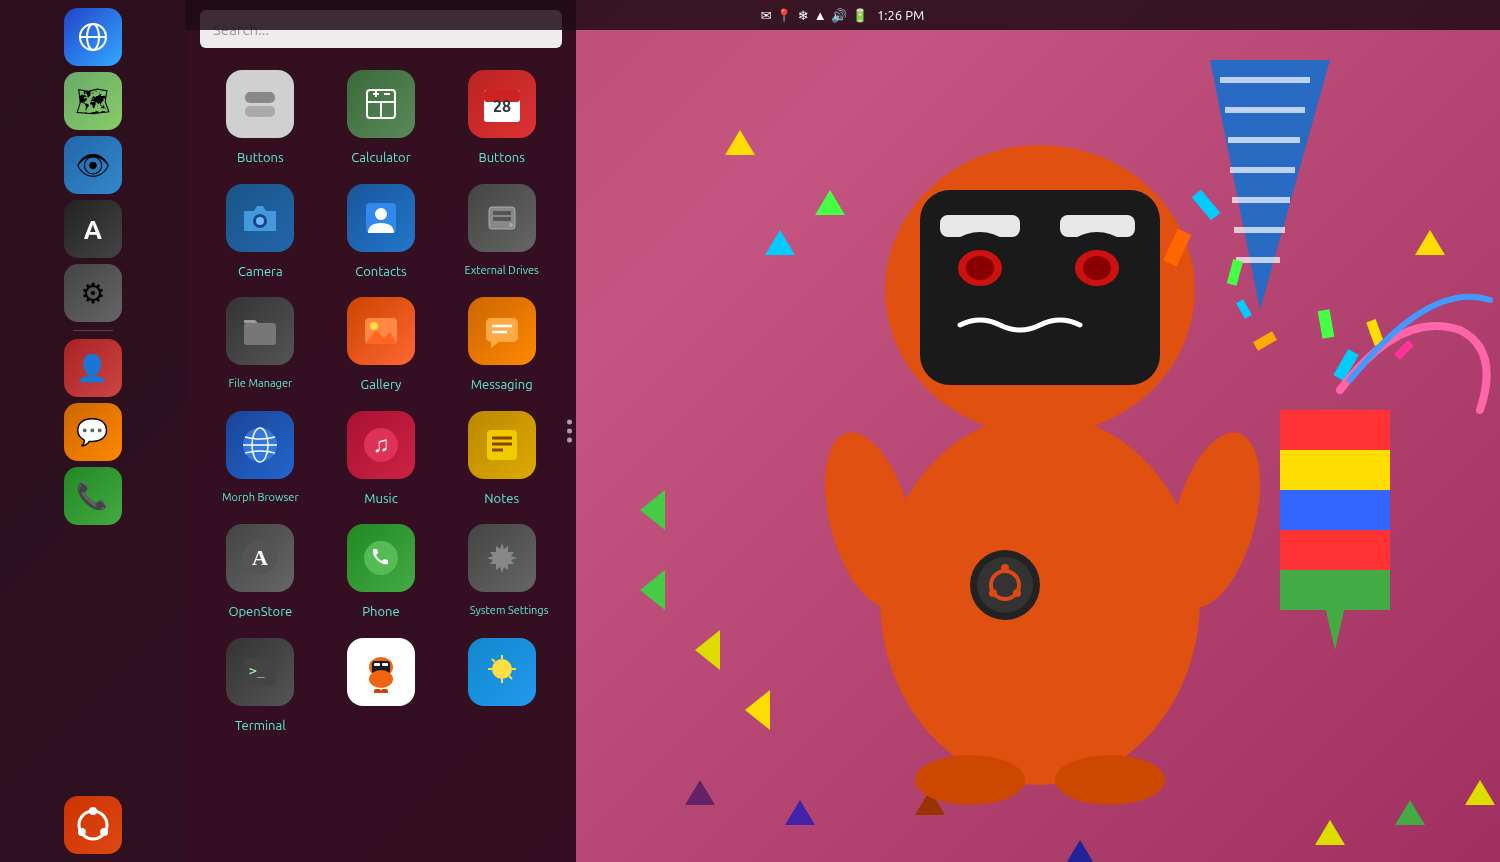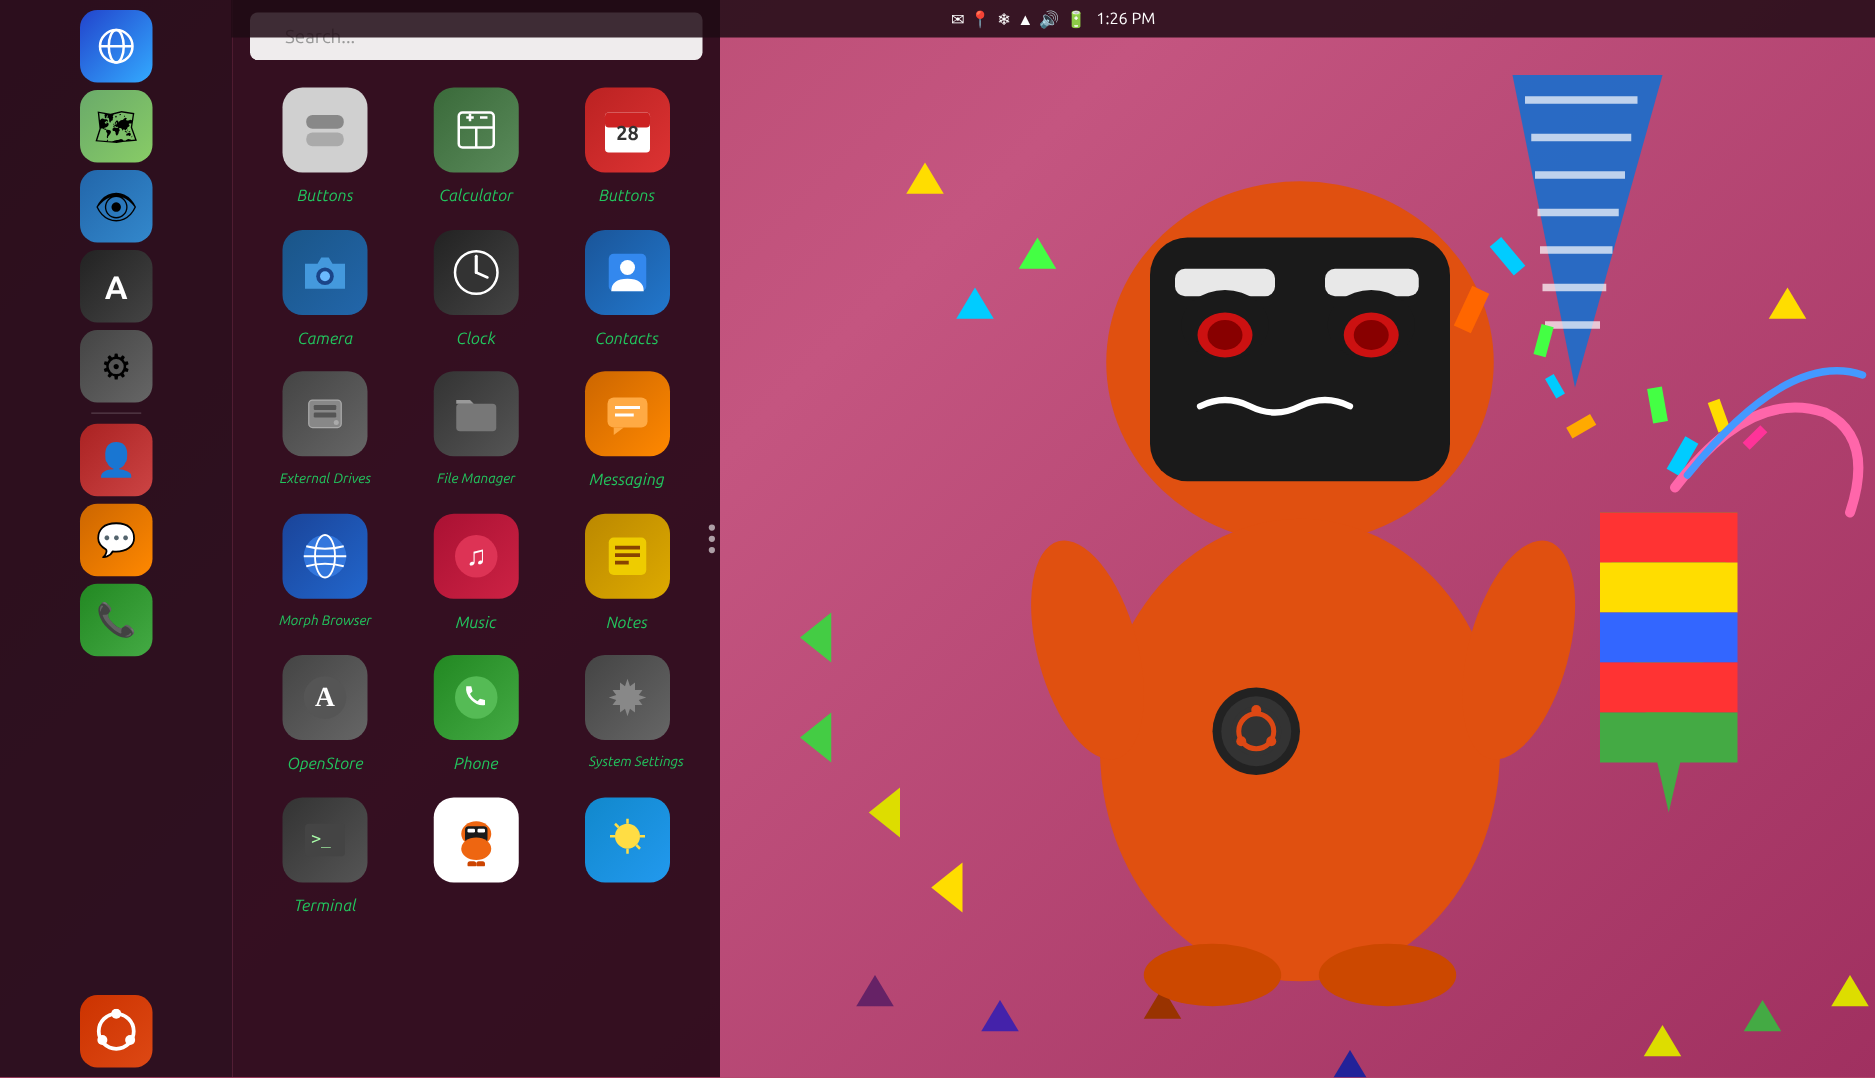--- a/index.html
+++ b/index.html
@@ -84,21 +84,21 @@
       bottom: 0;
       background: rgba(40, 10, 25, 0.92);
       z-index: 10;
       display: flex;
       flex-direction: column;
     }
     .search-bar {
       margin: 10px 14px 6px 14px;
       background: rgba(255,255,255,0.92);
       border-radius: 6px;
-      padding: 10px 28px;
+      padding: 10px 13px;
       font-size: 16px;
       color: #888;
       flex-shrink: 0;
     }
     .apps-grid {
       flex: 1;
       overflow-y: auto;
       padding: 6px 14px 10px 14px;
       display: grid;
       grid-template-columns: repeat(3, 1fr);
@@ -119,24 +119,23 @@
       border-radius: 16px;
       display: flex;
       align-items: center;
       justify-content: center;
       font-size: 32px;
       margin-bottom: 12px;
       flex-shrink: 0;
     }
     .app-label {
       font-size: 13px;
-      color: #22c55e;
+      color: #5eead4;
       text-align: center;
       line-height: 1.2;
-      font-style: italic;
     }
 
     
     .more-dots {
       position: absolute;
       right: 4px;
       top: 50%;
       transform: translateY(-50%);
       display: flex;
       flex-direction: column;
@@ -359,30 +358,20 @@
       <div class="app-icon" style="background: linear-gradient(135deg, #1a5588, #2266aa);">
         <svg width="42" height="42" viewBox="0 0 42 42">
           <path d="M 5 14 L 5 34 L 37 34 L 37 14 L 27 14 L 24 9 L 18 9 L 15 14 Z" fill="#4499dd"></path>
           <circle cx="21" cy="24" r="7" fill="#1a4488"></circle>
           <circle cx="21" cy="24" r="4" fill="#6abaff"></circle>
         </svg>
       </div>
       <span class="app-label">Camera</span>
     </div>
 
-    <div class="app-item">
-      <div class="app-icon" style="background: linear-gradient(135deg, #222, #444);">
-        <svg width="42" height="42" viewBox="0 0 42 42">
-          <circle cx="21" cy="21" r="17" fill="#333" stroke="white" stroke-width="2"></circle>
-          <line x1="21" y1="21" x2="21" y2="8" stroke="white" stroke-width="2.5" stroke-linecap="round"></line>
-          <line x1="21" y1="21" x2="30" y2="25" stroke="white" stroke-width="2" stroke-linecap="round"></line>
-        </svg>
-      </div>
-      <span class="app-label">Clock</span>
-    </div>
 
     <div class="app-item">
       <div class="app-icon" style="background: linear-gradient(135deg, #1a5599, #2277cc);">
         <svg width="42" height="42" viewBox="0 0 42 42">
           <rect x="6" y="6" width="30" height="30" rx="4" fill="#3388ee"></rect>
           <circle cx="21" cy="17" r="6" fill="white"></circle>
           <path d="M 8 36 Q 8 26 21 26 Q 34 26 34 36" fill="white"></path>
         </svg>
       </div>
       <span class="app-label">Contacts</span>
@@ -403,20 +392,30 @@
     <div class="app-item">
       <div class="app-icon" style="background: linear-gradient(135deg, #333, #555);">
         <svg width="42" height="42" viewBox="0 0 42 42">
           <rect x="5" y="13" width="32" height="22" rx="3" fill="#777"></rect>
           <path d="M 5 13 L 5 10 L 16 10 L 19 13 Z" fill="#999"></path>
         </svg>
       </div>
       <span class="app-label" style="font-size:11px;">File Manager</span>
     </div>
 
+    <div class="app-item">
+      <div class="app-icon" style="background: linear-gradient(135deg, #cc4400, #ff6633);">
+        <svg width="42" height="42" viewBox="0 0 42 42">
+          <rect x="5" y="8" width="32" height="26" rx="4" fill="#ff8844"></rect>
+          <circle cx="14" cy="16" r="4" fill="#ffdd44"></circle>
+          <polygon points="5,34 16,20 24,28 30,22 37,34" fill="#ff6622"></polygon>
+        </svg>
+      </div>
+      <span class="app-label">Gallery</span>
+    </div>
 
 
     <div class="app-item">
       <div class="app-icon" style="background: linear-gradient(135deg, #cc6600, #ff8800);">
         <svg width="42" height="42" viewBox="0 0 42 42">
           <rect x="5" y="8" width="32" height="24" rx="5" fill="#ffaa44"></rect>
           <path d="M 10 32 L 10 38 L 18 32 Z" fill="#ffaa44"></path>
           <line x1="11" y1="16" x2="31" y2="16" stroke="white" stroke-width="2.5"></line>
           <line x1="11" y1="22" x2="26" y2="22" stroke="white" stroke-width="2.5"></line>
         </svg>

